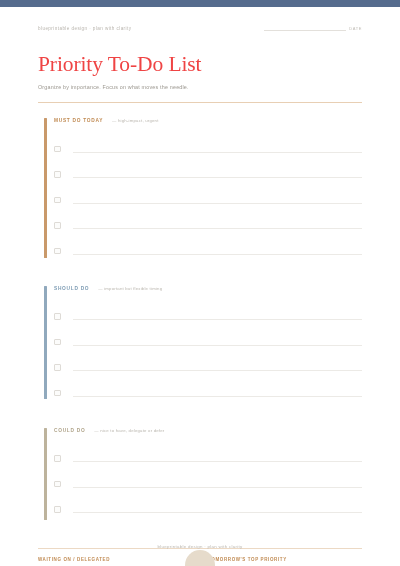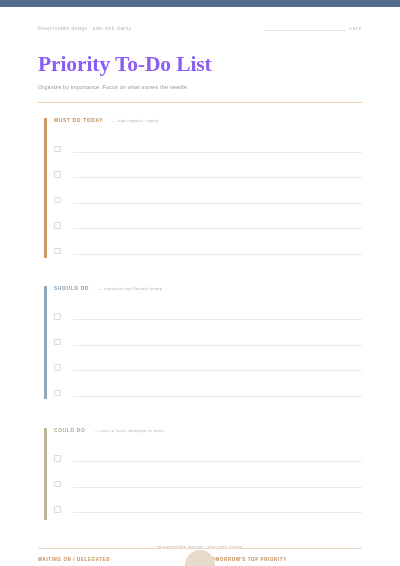--- a/index.html
+++ b/index.html
@@ -61,22 +61,22 @@
   .date-label {
     font-size: 4px;
     letter-spacing: 0.6px;
     color: #bfbbb4;
   }
 
   
   .title {
     font-family: "Liberation Serif", serif;
     font-size: 21.5px;
-    font-weight: 700;
-    color: #8b5cf6;
+    font-weight: 400;
+    color: #ef4444;
     letter-spacing: -0.1px;
     margin-top: 21px;
   }
   .subtitle {
     font-size: 5.4px;
     letter-spacing: 0.18px;
     color: #9b978f;
     margin-top: 7px;
   }
   .title-rule {

